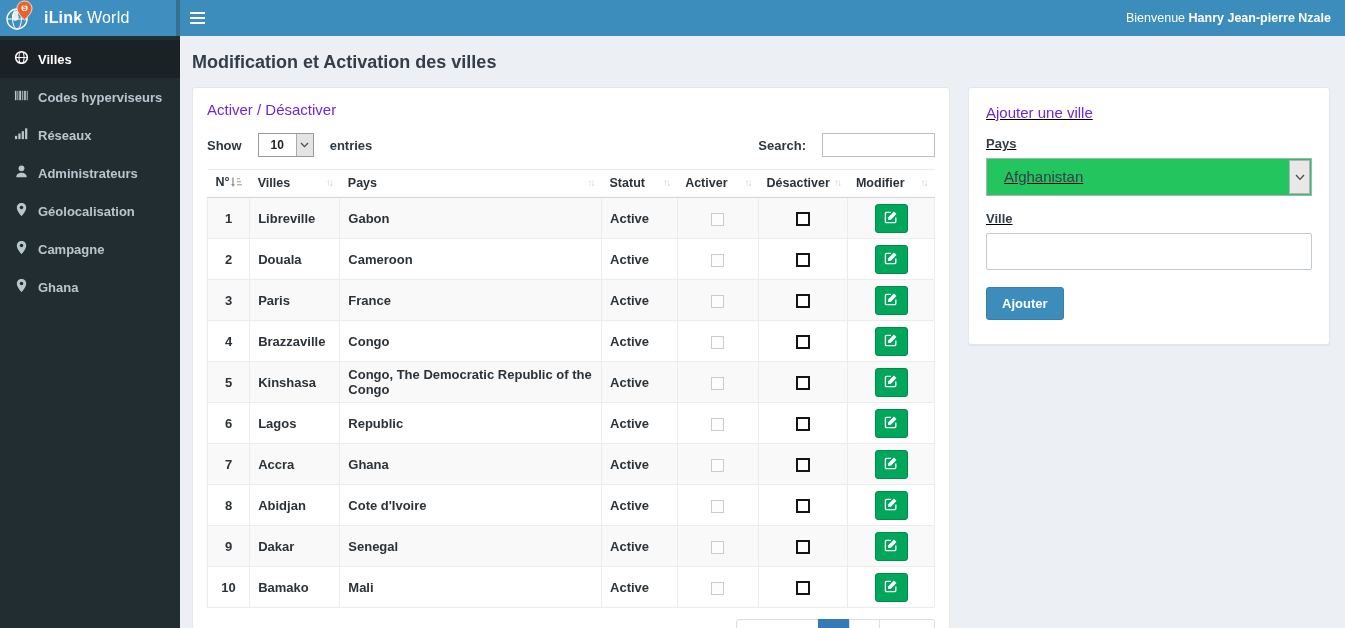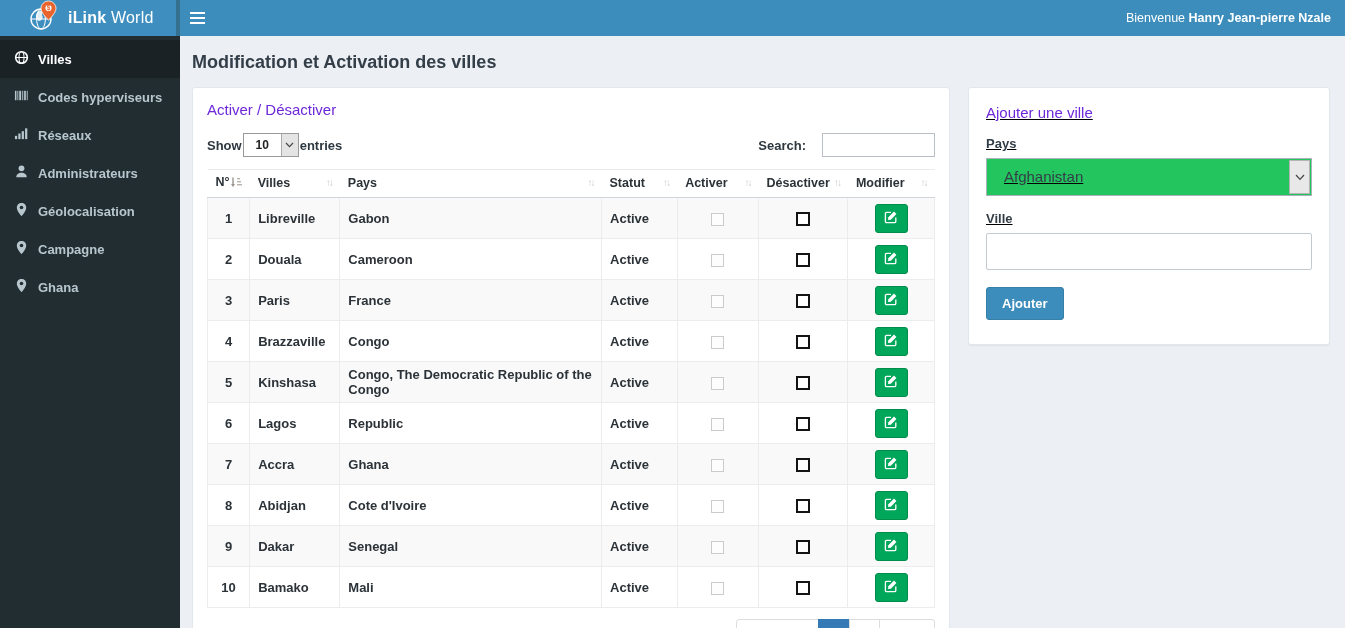--- a/index.html
+++ b/index.html
@@ -2,21 +2,21 @@
 <html><head>
 <meta charset="utf-8">
 <style>
   * { box-sizing: border-box; }
   html, body { margin:0; padding:0; width:1345px; height:628px; overflow:hidden;
     font-family:"Liberation Sans", sans-serif; background:#ecf0f5; }
 
   
   .topbar { position:fixed; top:0; left:0; width:1345px; height:36px; display:flex; z-index:20; }
   .logo-block { width:180px; height:36px; background:#3e8fc0; border-right:4px solid #35718f;
-    display:flex; align-items:center; padding-left:28px; gap:10px; }
+    display:flex; align-items:center; padding-left:4px; gap:10px; }
   .brand { color:#fff; font-size:16px; letter-spacing:.2px; white-space:nowrap; }
   .brand b { font-weight:700; }
   .navbar { flex:1; height:36px; background:#3c8dbc; display:flex; align-items:center;
     justify-content:space-between; padding:0 14px 0 10px; }
   .hamburger { width:26px; height:24px; display:flex; flex-direction:column; justify-content:center;
     gap:3px; cursor:pointer; }
   .hamburger span { display:block; width:15px; height:2px; background:#fff; }
   .welcome { color:#fff; font-size:12.5px; }
   .welcome b { font-weight:700; }
 
@@ -33,21 +33,21 @@
   .page-title { margin:4px 0 14px 0; font-size:18px; font-weight:600; color:#333e48; }
   .layout { display:flex; gap:18px; align-items:flex-start; }
   .panel { background:#fff; border:1px solid #e2e7ec; border-radius:3px;
     box-shadow:0 1px 1px rgba(0,0,0,.05); }
   .panel-table { flex:1 1 auto; padding:13px 14px 14px; }
   .panel-add { width:362px; flex:0 0 362px; padding:16px 17px 24px;text-decoration:underline; }
   .panel-title { margin:0 0 15px 0; font-size:15px; font-weight:400; color:#6d28d9; }
 
   
   .controls { display:flex; justify-content:space-between; align-items:center; margin-bottom:12px; }
-  .length { display:flex; align-items:center; gap:1px; font-size:13px; font-weight:700; color:#2e3840; }
+  .length { display:flex; align-items:center; gap:16px; font-size:13px; font-weight:700; color:#2e3840; }
   .mini-select { display:flex; width:56px; height:24px; border:1px solid #9a9a9a; background:#fff; cursor:pointer; }
   .mini-select .val { flex:1; text-align:center; line-height:22px; font-size:12px; color:#222; }
   .mini-select .arrow { width:17px; background:#e4e4e4; border-left:1px solid #ababab;
     display:flex; align-items:center; justify-content:center; }
   .searchbox { display:flex; align-items:center; gap:16px; font-size:13px; font-weight:700; color:#2e3840; }
   .searchbox input { width:113px; height:24px; border:1px solid #b9bfc4; padding:2px 6px; font-size:12px; }
 
   
   table.cities { width:100%; border-collapse:collapse; font-size:13px; color:#2b3238; }
   thead th { text-align:left; font-size:12.5px; font-weight:700; color:#2b3238;

